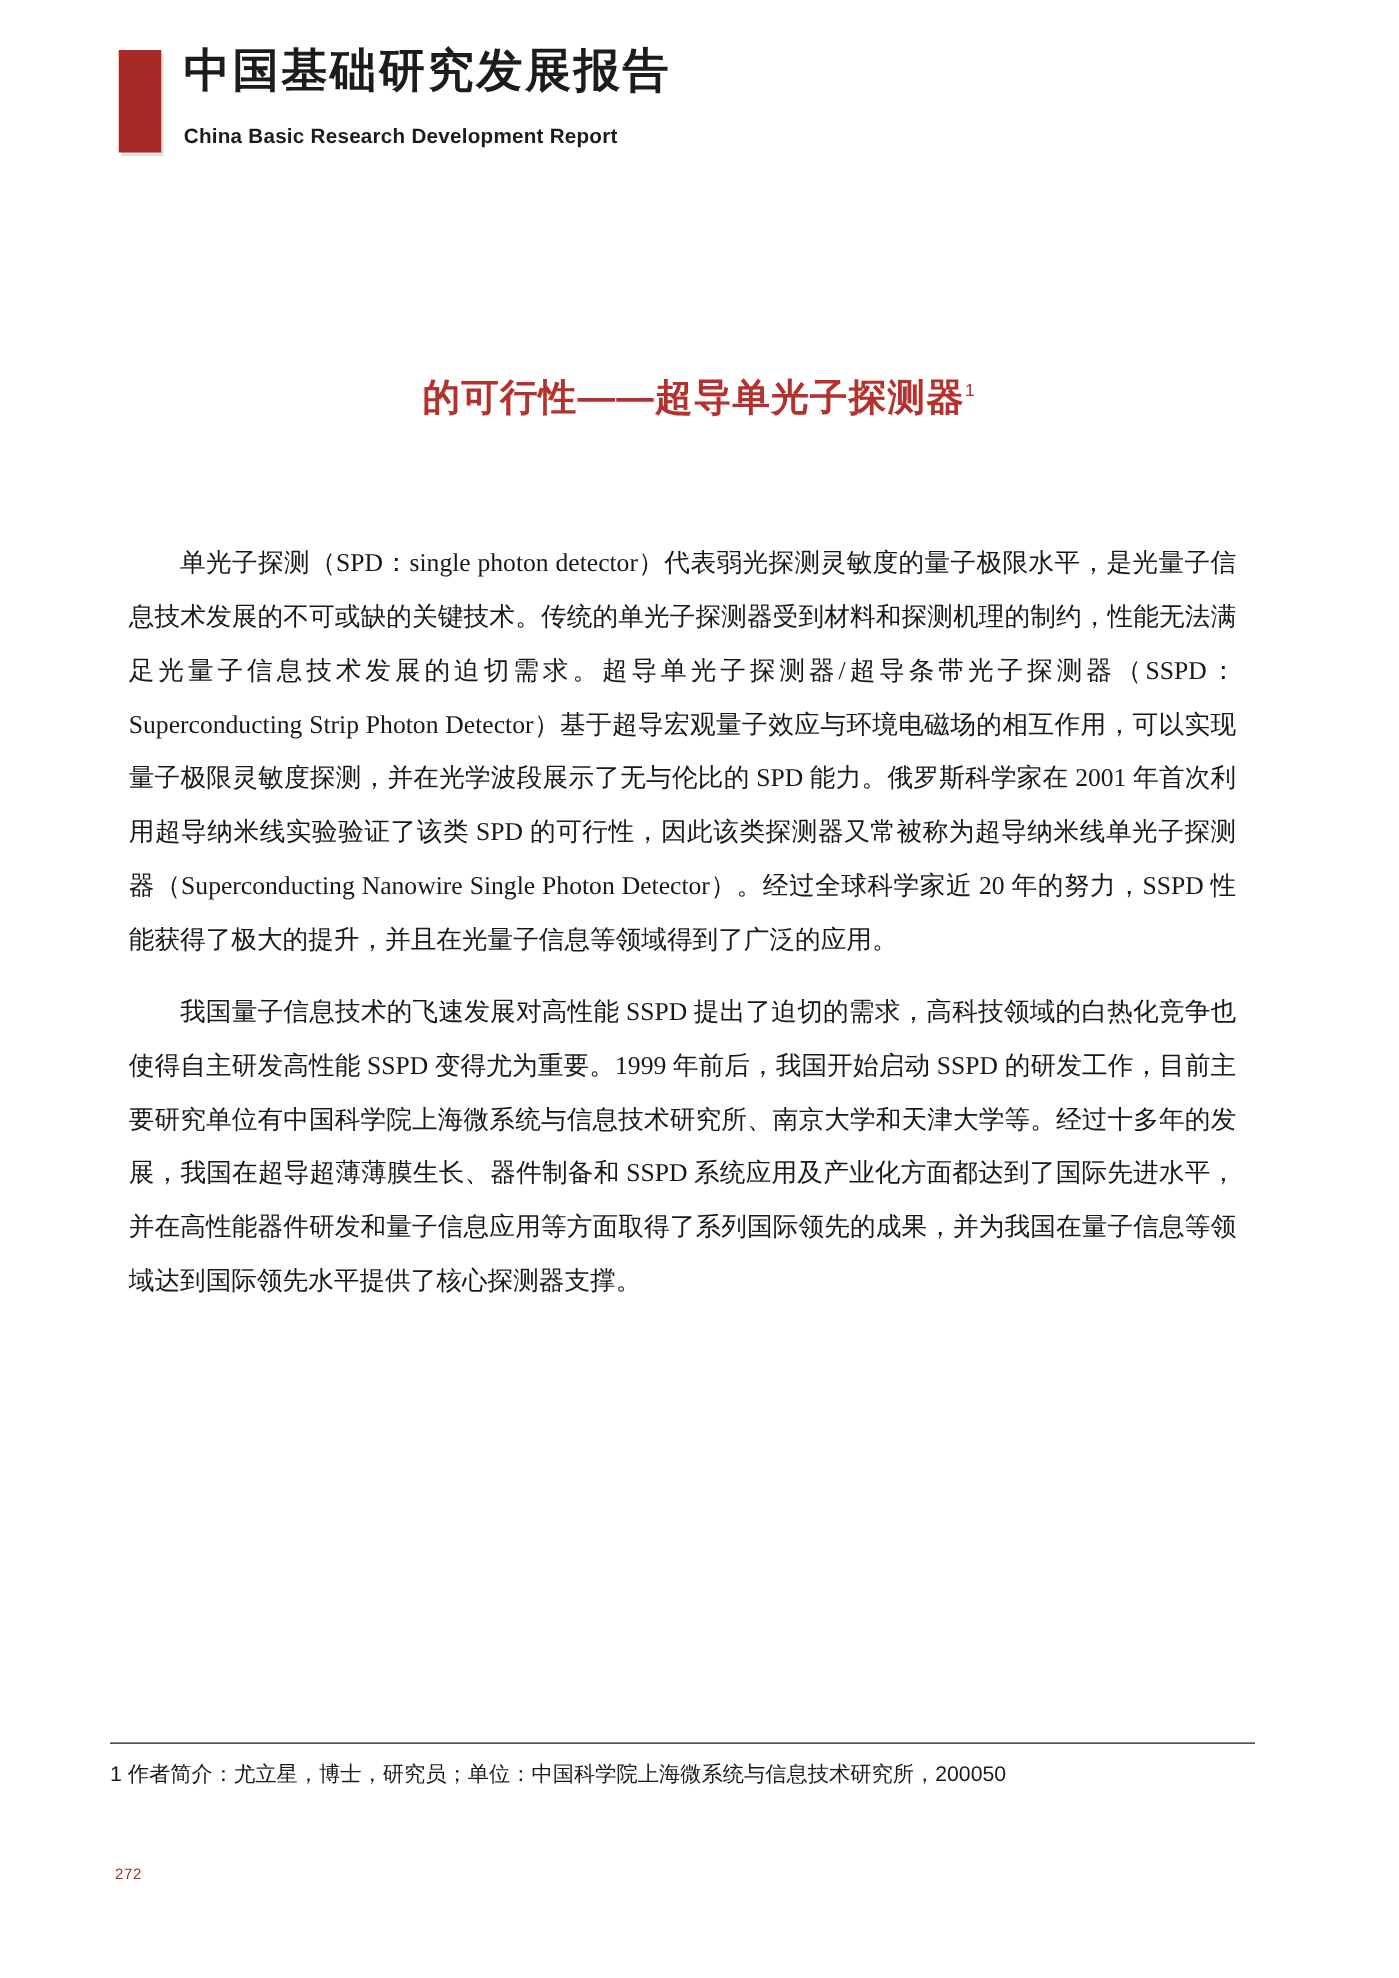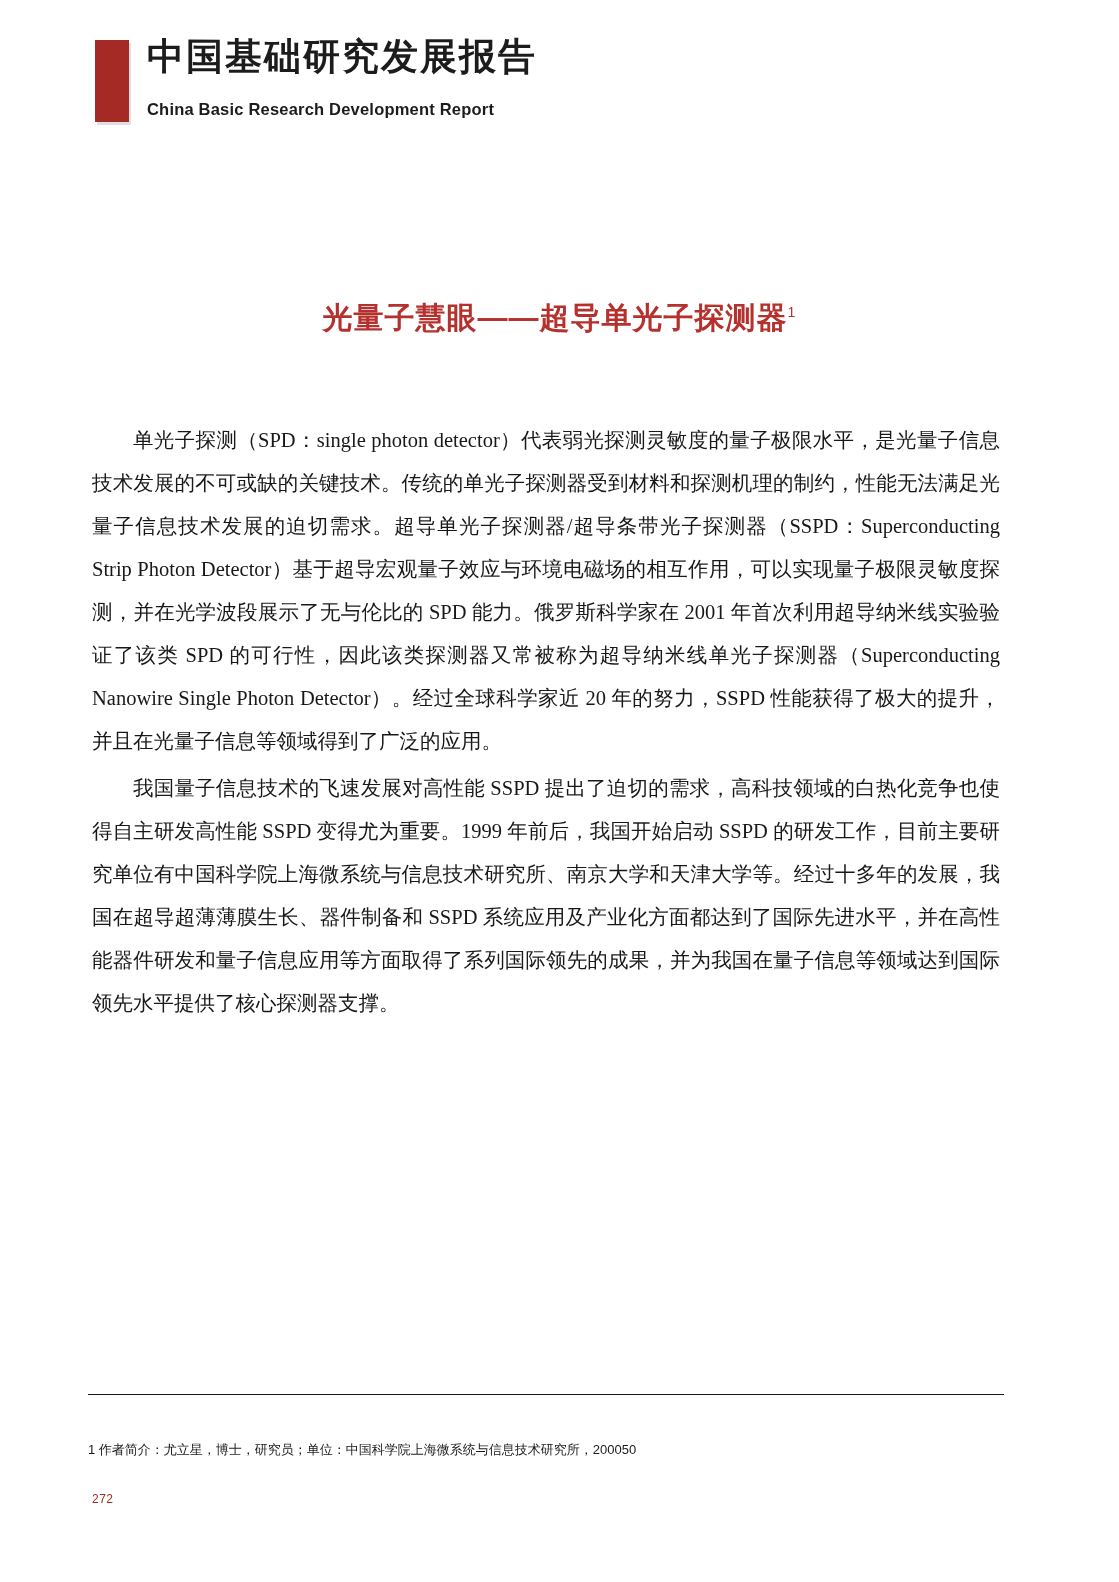--- a/index.html
+++ b/index.html
@@ -86,40 +86,40 @@
     top: 415px;
     left: 88px;
     width: 916px;
     font-size: 20.5px;
     line-height: 43px;
     color: #181818;
     text-align: justify;
     text-justify: inter-ideograph;
   }
   .body-text p {
-    margin: 4px;
+    margin: 15px;
     text-indent: 2em;
   }
 
   
   .footnote-rule {
     position: absolute;
     left: 88px;
     top: 1394px;
     width: 916px;
     height: 1px;
     background: #1a1a1a;
   }
   .footnote {
     position: absolute;
     left: 88px;
-    top: 1436px;
+    top: 1406px;
     width: 916px;
     font-family: "Liberation Sans", "DejaVu Sans", sans-serif;
-    font-size: 13px;
+    font-size: 17px;
     line-height: 28px;
     color: #1a1a1a;
   }
 
   
   .page-number {
     position: absolute;
     left: 92px;
     top: 1492px;
     font-family: "Liberation Sans", "DejaVu Sans", sans-serif;
@@ -134,21 +134,21 @@
 <div class="page">
 
   <div class="header">
     <div class="logo-mark"></div>
     <div class="logo-text">
       <div class="logo-cn">中国基础研究发展报告</div>
       <div class="logo-en">China Basic Research Development Report</div>
     </div>
   </div>
 
-  <h1 class="article-title"><span>光量子慧眼——超导单光子探测器</span><sup>1</sup></h1>
+  <h1 class="article-title"><span>的可行性——超导单光子探测器</span><sup>1</sup></h1>
 
   <div class="body-text">
     <p>单光子探测（SPD：single photon detector）代表弱光探测灵敏度的量子极限水平，是光量子信息技术发展的不可或缺的关键技术。传统的单光子探测器受到材料和探测机理的制约，性能无法满足光量子信息技术发展的迫切需求。超导单光子探测器/超导条带光子探测器（SSPD：Superconducting Strip Photon Detector）基于超导宏观量子效应与环境电磁场的相互作用，可以实现量子极限灵敏度探测，并在光学波段展示了无与伦比的 SPD 能力。俄罗斯科学家在 2001 年首次利用超导纳米线实验验证了该类 SPD 的可行性，因此该类探测器又常被称为超导纳米线单光子探测器（Superconducting Nanowire Single Photon Detector）。经过全球科学家近 20 年的努力，SSPD 性能获得了极大的提升，并且在光量子信息等领域得到了广泛的应用。</p>
     <p>我国量子信息技术的飞速发展对高性能 SSPD 提出了迫切的需求，高科技领域的白热化竞争也使得自主研发高性能 SSPD 变得尤为重要。1999 年前后，我国开始启动 SSPD 的研发工作，目前主要研究单位有中国科学院上海微系统与信息技术研究所、南京大学和天津大学等。经过十多年的发展，我国在超导超薄薄膜生长、器件制备和 SSPD 系统应用及产业化方面都达到了国际先进水平，并在高性能器件研发和量子信息应用等方面取得了系列国际领先的成果，并为我国在量子信息等领域达到国际领先水平提供了核心探测器支撑。</p>
   </div>
 
   <div class="footnote-rule"></div>
   <div class="footnote">1 作者简介：尤立星，博士，研究员；单位：中国科学院上海微系统与信息技术研究所，200050</div>
 
   <div class="page-number">272</div>

